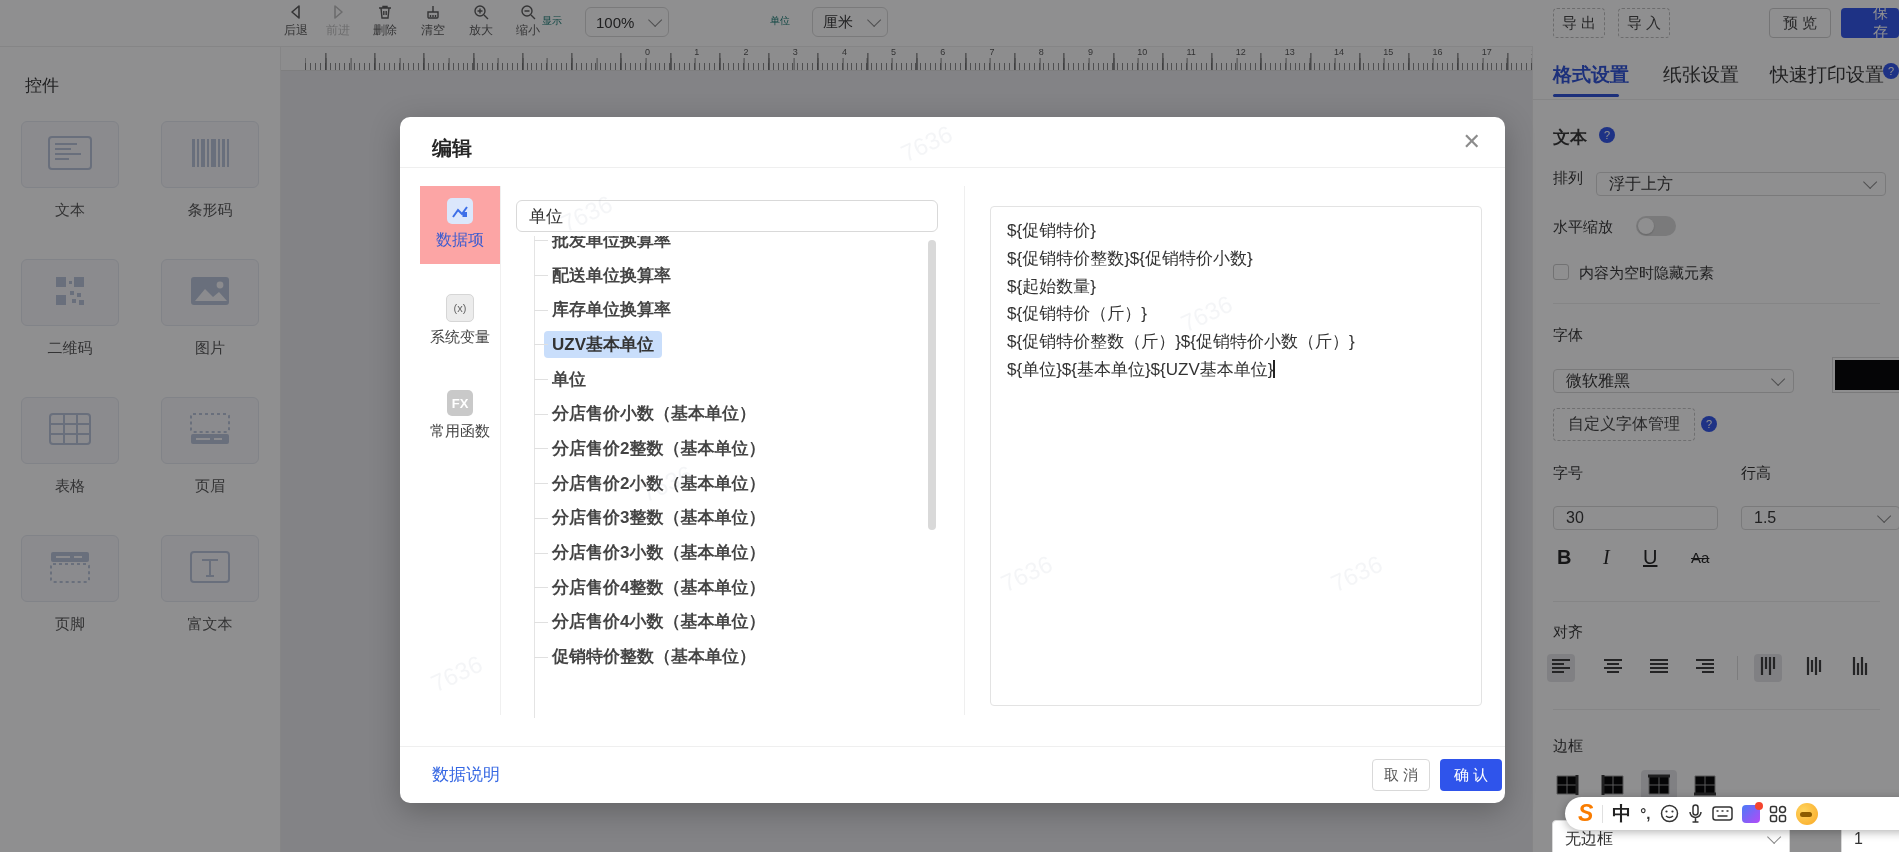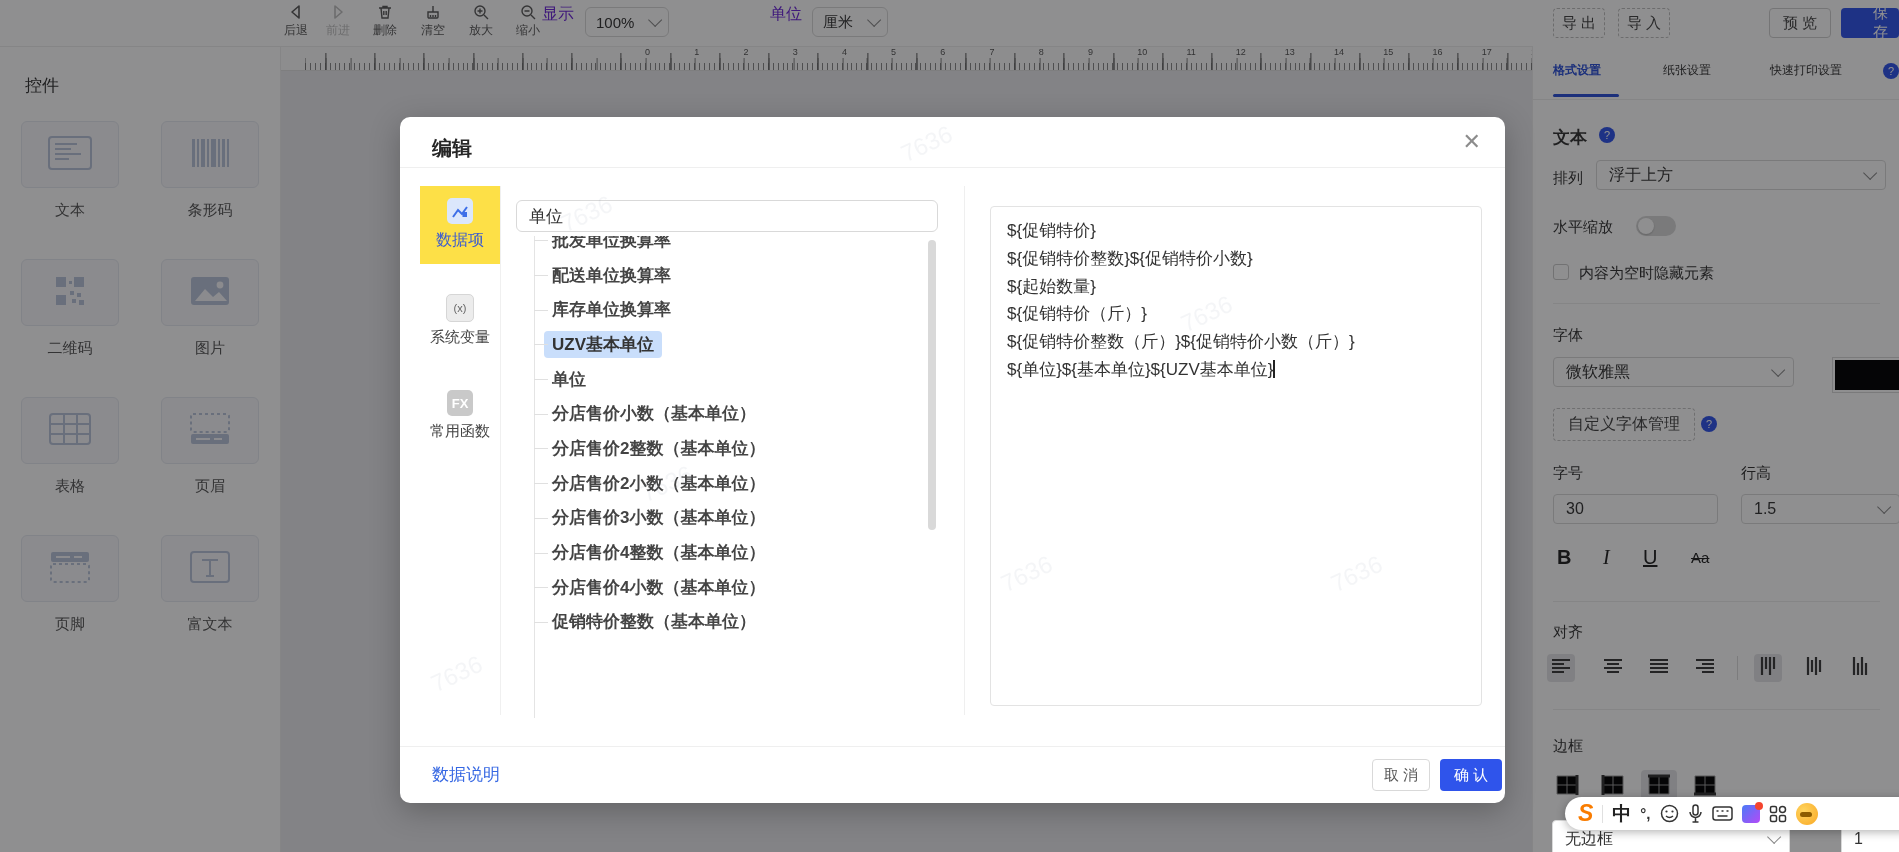--- a/index.html
+++ b/index.html
@@ -4,21 +4,21 @@
 <style>
   html,body{margin:0;padding:0;background:#e9e9ed;overflow:hidden;
     font-family:"Liberation Sans","DejaVu Sans",sans-serif;}
   #app{position:relative;width:1899px;height:852px;overflow:hidden;}
   
   .toolbar{position:absolute;left:0;top:0;width:1899px;height:46px;background:#fff;border-bottom:1px solid #ededed;z-index:2;}
   .tool{position:absolute;top:3px;width:54px;text-align:center;color:#595959;cursor:pointer;}
   .tool .tlabel{font-size:12px;display:block;margin-top:1px;}
   .tool svg{display:block;margin:0 auto;}
   .tool.disabled{color:#bfbfbf;}
-  .tb-label{position:absolute;top:4px;font-size:16px;color:#6d28d9;}
+  .tb-label{position:absolute;top:14px;font-size:10px;color:#0f766e;}
   .tb-select{position:absolute;top:7px;height:30px;border:1px solid #d9d9d9;border-radius:6px;background:#fff;
     display:flex;align-items:center;justify-content:space-between;padding:0 10px;font-size:15px;color:#333;cursor:pointer;box-sizing:border-box;}
   .chev{width:9px;height:9px;border-right:1.5px solid #888;border-bottom:1.5px solid #888;transform:rotate(45deg) translateY(-3px);flex:none;margin-left:8px;}
   .tb-btn{position:absolute;top:8px;height:30px;border-radius:4px;font-size:15px;color:#444;background:#fff;
     display:flex;align-items:center;justify-content:center;cursor:pointer;box-sizing:border-box;}
   .tb-btn.dashed{border:1px dashed #bfbfbf;}
   .tb-btn.solid{border:1px solid #d0d0d0;}
   .tb-btn.primary{background:#2f54eb;color:#fff;border:none;padding-left:32px;}
   
   .ruler{position:absolute;left:280px;top:46px;width:1252px;height:24px;background:#fbfbfb;border-bottom:1px solid #dfdfdf;z-index:1;}
@@ -35,29 +35,29 @@
   .sidebar{position:absolute;left:0;top:46px;width:280px;height:806px;background:#fff;border-right:1px solid #ededed;z-index:1;}
   .sb-title{position:absolute;left:25px;top:28px;font-size:17px;color:#333;}
   .card{position:absolute;width:98px;height:67px;background:#f7f8fb;border:1px solid #e6e9f0;border-radius:6px;
     display:flex;align-items:center;justify-content:center;cursor:pointer;box-sizing:border-box;}
   .card-label{position:absolute;width:100px;text-align:center;font-size:15px;color:#555;}
   
   .canvas{position:absolute;left:280px;top:70px;width:1252px;height:782px;background:#e9e9ed;}
   
   .rpanel{position:absolute;left:1532px;top:46px;width:367px;height:806px;background:#fff;border-left:1px solid #ededed;z-index:2;}
   .rp{position:absolute;}
-  .rp-tab{font-size:12px;color:#333;cursor:pointer;}
+  .rp-tab{font-size:19px;color:#333;cursor:pointer;}
   .rp-tab.active{color:#2b50d8;font-weight:bold;}
   .rp-underline{position:absolute;left:20px;top:48px;width:66px;height:3px;background:#2b50d8;border-radius:2px;}
   .rp-divider{position:absolute;left:20px;width:327px;height:1px;background:#ececec;}
   .help{display:inline-flex;width:16px;height:16px;border-radius:50%;background:#2f54eb;color:#fff;font-size:11px;
     align-items:center;justify-content:center;vertical-align:middle;cursor:pointer;}
   .rp-label{font-size:15px;color:#333;}
-  .rp-select,.rp-input{border:1px solid #d9d9d9;border-radius:4px;background:#fff;height:30px;box-sizing:border-box;
-    display:flex;align-items:center;justify-content:space-between;padding:0 12px;font-size:16px;color:#333;cursor:pointer;}
+  .rp-select,.rp-input{border:1px solid #d9d9d9;border-radius:4px;background:#fff;height:24px;box-sizing:border-box;
+    display:flex;align-items:center;justify-content:space-between;padding:0 12px;font-size:16px;color:#333;cursor:pointer;margin-top:12px;}
   .rp-input{cursor:text;}
   .toggle{width:40px;height:20px;border-radius:10px;background:#d9d9d9;position:relative;cursor:pointer;}
   .toggle .knob{position:absolute;left:2px;top:2px;width:16px;height:16px;border-radius:50%;background:#fff;box-shadow:0 1px 2px rgba(0,0,0,.2);}
   .checkbox{width:16px;height:16px;border:1px solid #c9c9c9;border-radius:3px;background:#fff;cursor:pointer;box-sizing:border-box;}
   .swatch{position:absolute;left:299px;top:311px;width:70px;height:34px;border:1px solid #d9d9d9;background:#000;box-shadow:inset 0 0 0 2px #fff;cursor:pointer;}
   .dash-btn{border:1px dashed #c4c4c4;border-radius:4px;background:#fff;height:33px;display:inline-flex;align-items:center;
     padding:0 14px;font-size:16px;color:#444;cursor:pointer;box-sizing:border-box;}
   .fmt-btn{font-size:20px;color:#222;cursor:pointer;background:none;border:none;padding:0;font-family:inherit;}
   .al-btn{width:28px;height:28px;border-radius:4px;display:flex;align-items:center;justify-content:center;cursor:pointer;}
   .al-btn.active{background:#e4e4e8;}
@@ -66,21 +66,21 @@
   
   .overlay{position:absolute;inset:0;background:rgba(10,10,14,.46);z-index:40;}
   
   .modal{position:absolute;left:400px;top:117px;width:1105px;height:686px;background:#fff;border-radius:10px;
     box-shadow:0 8px 30px rgba(0,0,0,.25);z-index:50;}
   .m-title{position:absolute;left:32px;top:18px;font-size:20px;font-weight:600;color:#262626;}
   .m-close{position:absolute;right:24px;top:14px;font-size:22px;color:#8c8c8c;cursor:pointer;line-height:1;}
   .m-hdiv{position:absolute;left:0;top:50px;width:100%;height:1px;background:#efefef;}
   .m-tabs{position:absolute;left:20px;top:51px;width:80px;bottom:56px;}
   .m-tab{position:relative;width:80px;height:78px;text-align:center;cursor:pointer;padding-top:12px;box-sizing:border-box;}
-  .m-tab.active{background:#fde047;}
+  .m-tab.active{background:#fca5a5;}
   .m-tab .ticon{display:inline-flex;width:26px;height:26px;border-radius:5px;align-items:center;justify-content:center;}
   .m-tab .tname{display:block;margin-top:6px;font-size:15px;color:#444;}
   .m-tab.active .tname{color:#3c5ccf;font-size:16px;}
   .m-vdiv{position:absolute;left:100px;top:69px;bottom:88px;width:1px;background:#f0f0f0;}
   .m-search{position:absolute;left:116px;top:83px;width:422px;height:32px;border:1px solid #d9d9d9;border-radius:6px;
     font-size:17px;color:#333;padding:0 12px;box-sizing:border-box;font-family:inherit;outline:none;}
   .m-list{position:absolute;left:116px;top:119px;width:412px;height:482px;overflow:hidden;}
   .m-list::before{content:'';position:absolute;left:18px;top:0;bottom:0;width:1px;background:#e4e4e4;}
   .m-list-inner{position:absolute;left:0;top:-13px;right:0;font-weight:bold;}
   .m-row{position:relative;height:34.7px;display:flex;align-items:center;padding-left:36px;font-size:17px;color:#444;cursor:pointer;white-space:nowrap;}
@@ -467,20 +467,23 @@
             <span>单位</span>
           </div>
           <div class="m-row">
             <span>分店售价小数（基本单位）</span>
           </div>
           <div class="m-row">
             <span>分店售价2整数（基本单位）</span>
           </div>
           <div class="m-row">
             <span>分店售价2小数（基本单位）</span>
+          </div>
+          <div class="m-row">
+            <span>分店售价3整数（基本单位）</span>
           </div>
           <div class="m-row">
             <span>分店售价3小数（基本单位）</span>
           </div>
           <div class="m-row">
             <span>分店售价4整数（基本单位）</span>
           </div>
           <div class="m-row">
             <span>分店售价4小数（基本单位）</span>
           </div>

